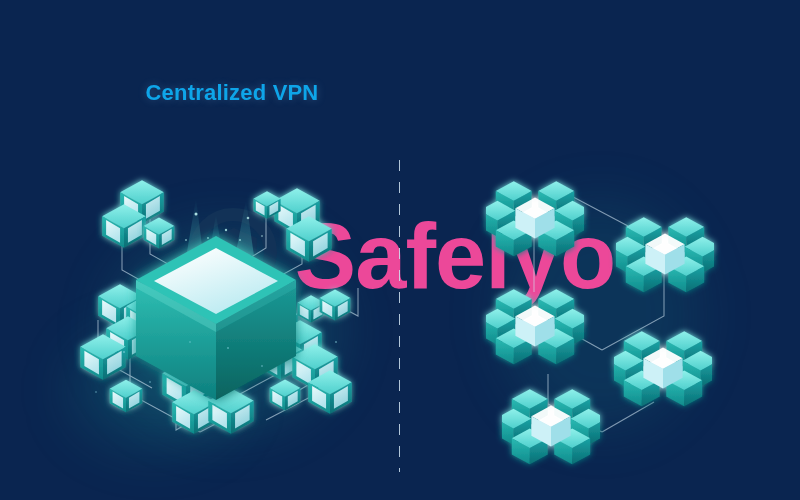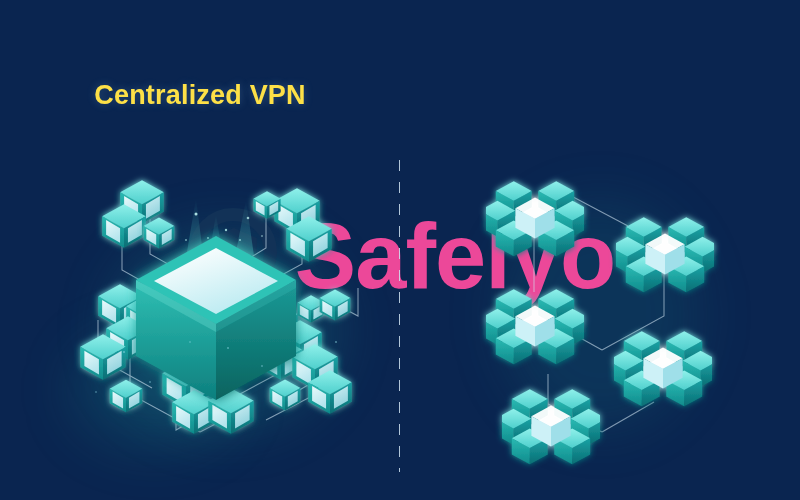--- a/index.html
+++ b/index.html
@@ -35,23 +35,24 @@
   }
   #wm-text{
     font-size:92px;font-weight:700;letter-spacing:-1px;
     color:#ec4899;line-height:1;
     font-family:"Liberation Sans", sans-serif;
   }
 
   
   .title{
     position:absolute;top:80px;
-    font-size:27px;font-weight:700;color:#fde047;
+    font-size:22px;font-weight:700;color:#0ea5e9;
     letter-spacing:.2px;white-space:nowrap;
     text-shadow:0 0 9px rgba(120,180,230,.30);
+    margin-left:32px;
   }
   #title-left{left:0;width:400px;text-align:center;}
   #title-right{left:400px;width:400px;text-align:center;}
 
   
   #divider{
     position:absolute;left:399px;top:160px;width:1px;height:312px;
     background:repeating-linear-gradient(to bottom,
       rgba(207,226,240,.85) 0px, rgba(207,226,240,.85) 11px,
       rgba(207,226,240,0) 11px, rgba(207,226,240,0) 22px);

